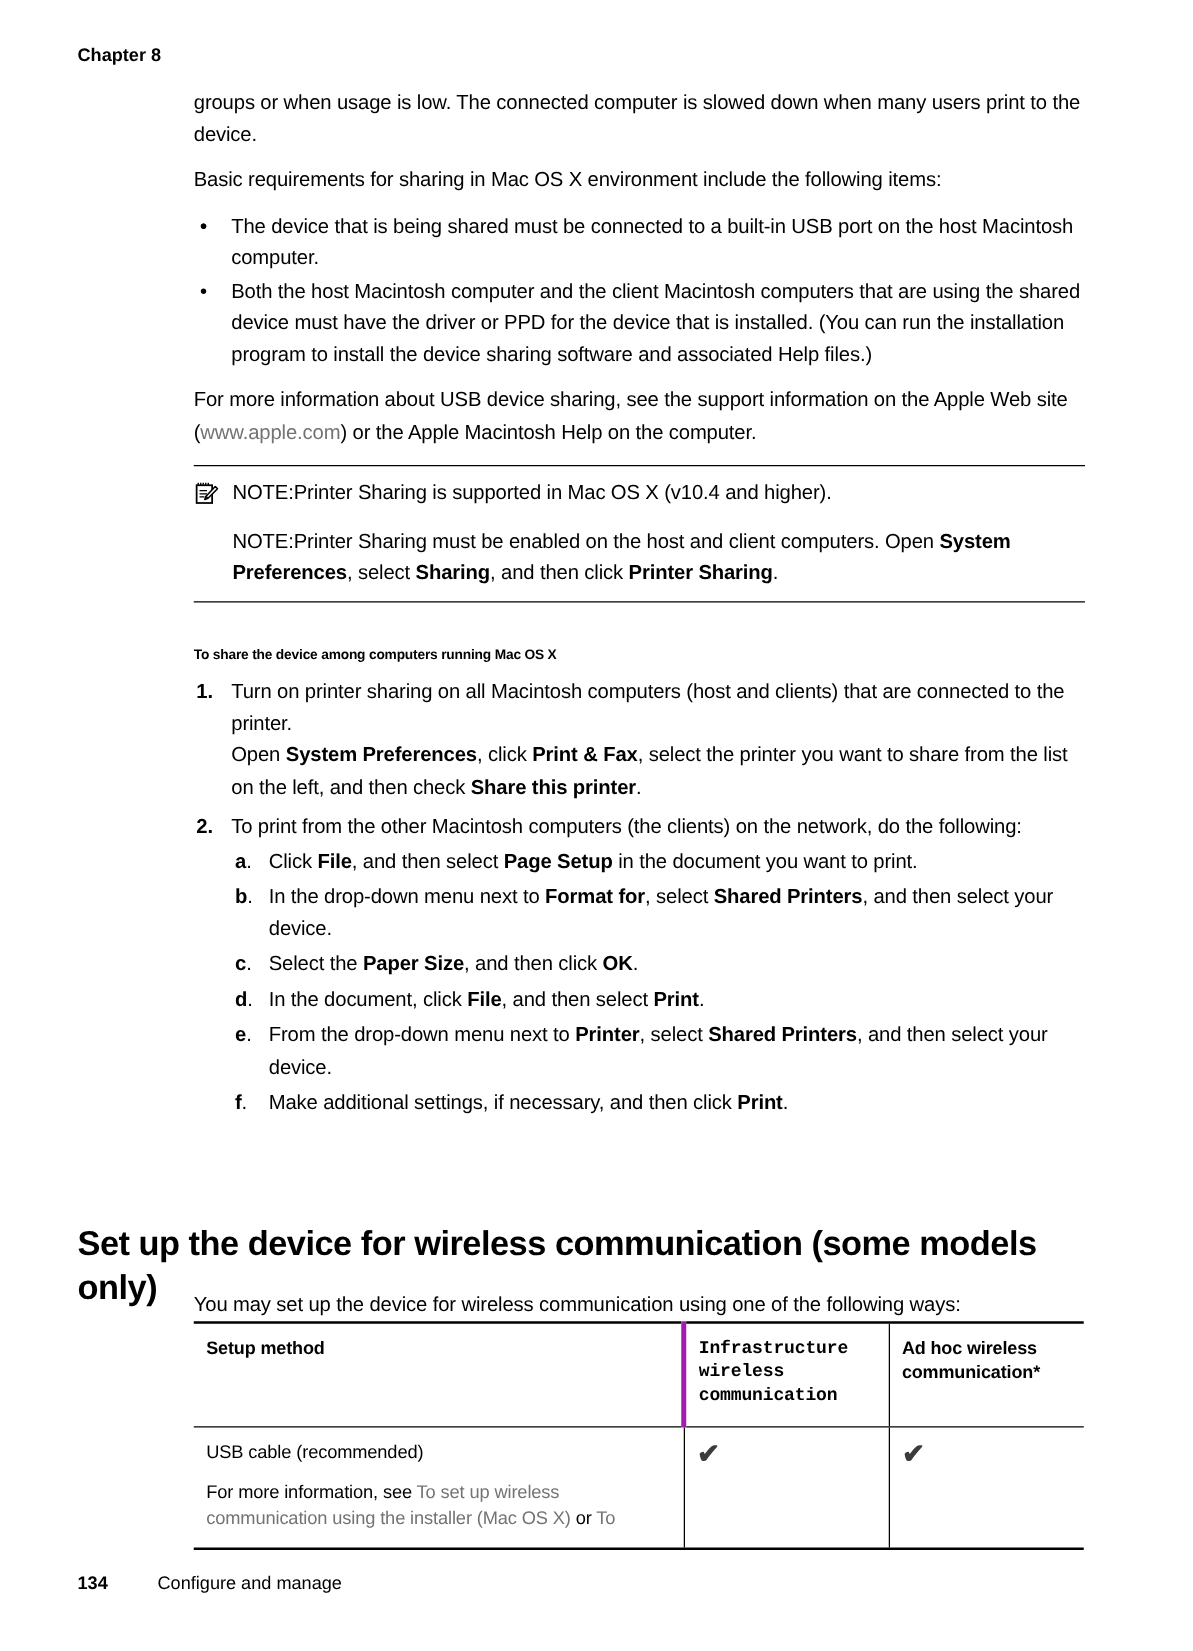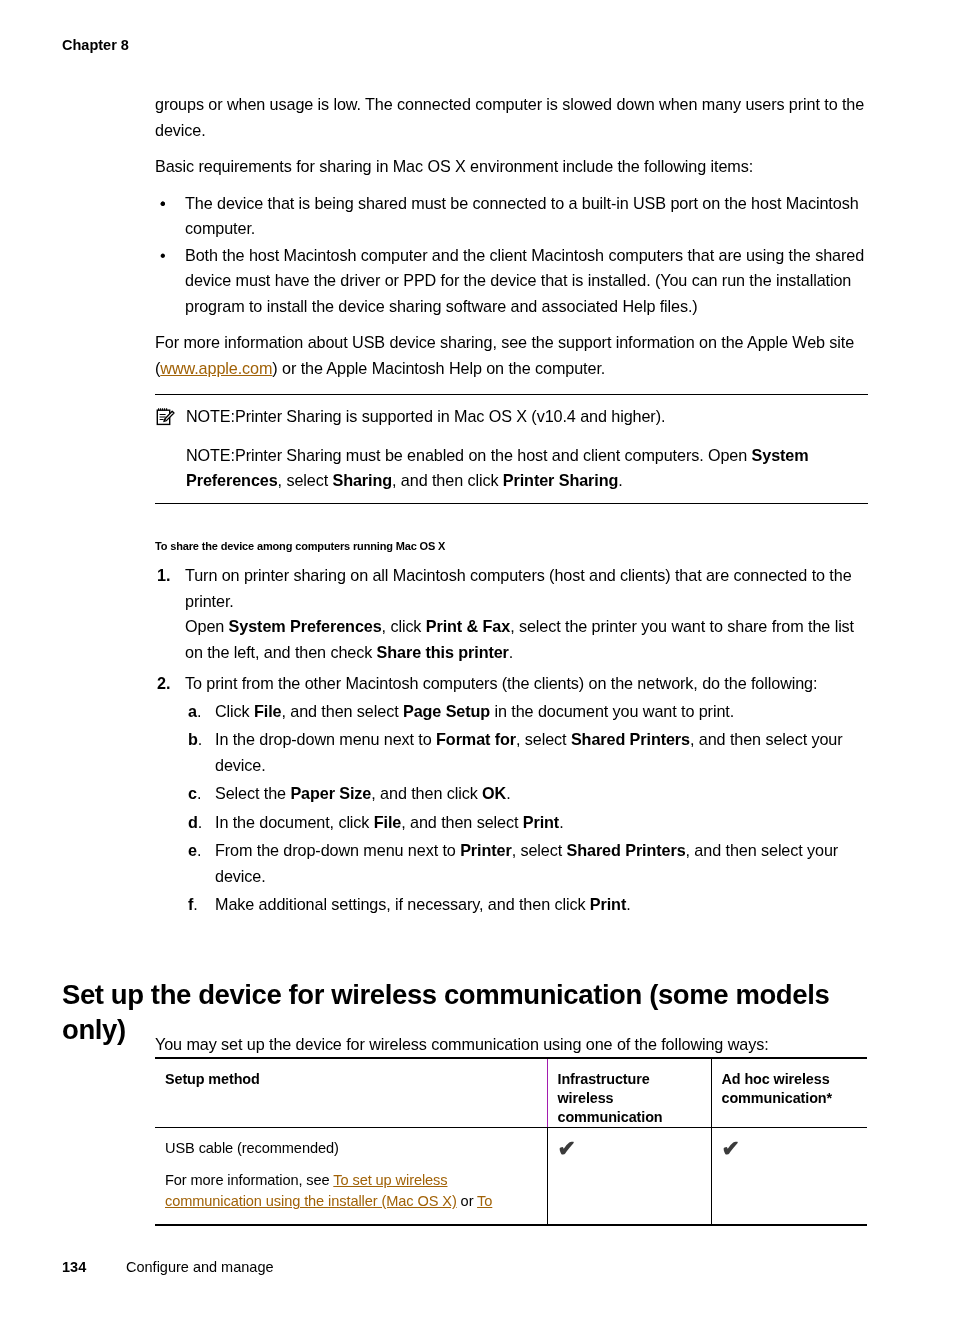--- a/index.html
+++ b/index.html
@@ -32,21 +32,21 @@
     font-size: 14.5px;
     line-height: 18px;
     color: #000;
     font-weight: bold;
   }
 
   
   .content {
     position: absolute;
     left: 155px;
-    top: 92px;
+    top: 70px;
     width: 713px;
   }
 
   .para {
     font-size: 16.2px;
     line-height: 25.5px;
     margin: 0 0 11px 0;
     text-align: left;
     letter-spacing: -0.1px;
   }
@@ -188,25 +188,25 @@
     table-layout: fixed;
   }
   .wl-table thead th {
     border-top: 2.6px solid #000;
     border-bottom: 1px solid #000;
     font-size: 14.4px;
     font-weight: bold;
     line-height: 19px;
     text-align: left;
     vertical-align: top;
-    padding: 11px 10px 0 10px;
+    padding: 11px 10px 14px 10px;
     letter-spacing: -0.1px;
   }
   .wl-table thead th.col-method { width: 392px; }
-  .wl-table thead th.col-infra  { width: 164px; border-left: 1px solid #a21caf; }
+  .wl-table thead th.col-infra  { width: 164px; border-left: 4px solid #a21caf; font-family: Liberation Mono, monospace; }
   .wl-table thead th.col-adhoc  { width: 156px; border-left: 1px solid #000; }
 
   .wl-table tbody td {
     border-bottom: 2.6px solid #000;
     font-size: 14.6px;
     line-height: 21px;
     vertical-align: top;
     padding: 10px 10px 12px 10px;
     letter-spacing: -0.1px;
   }
@@ -219,22 +219,21 @@
   .check {
     display: inline-block;
     font-size: 22px;
     line-height: 22px;
     font-weight: bold;
     color: #3b3b3b;
   }
 
   
   a.doclink, .doclink {
-    color: #a16207;
-    text-decoration: underline;
+    color: #737373;
     cursor: pointer;
   }
 
   
   .footer {
     position: absolute;
     left: 62px;
     top: 1258px;
     font-size: 14.5px;
     line-height: 18px;

